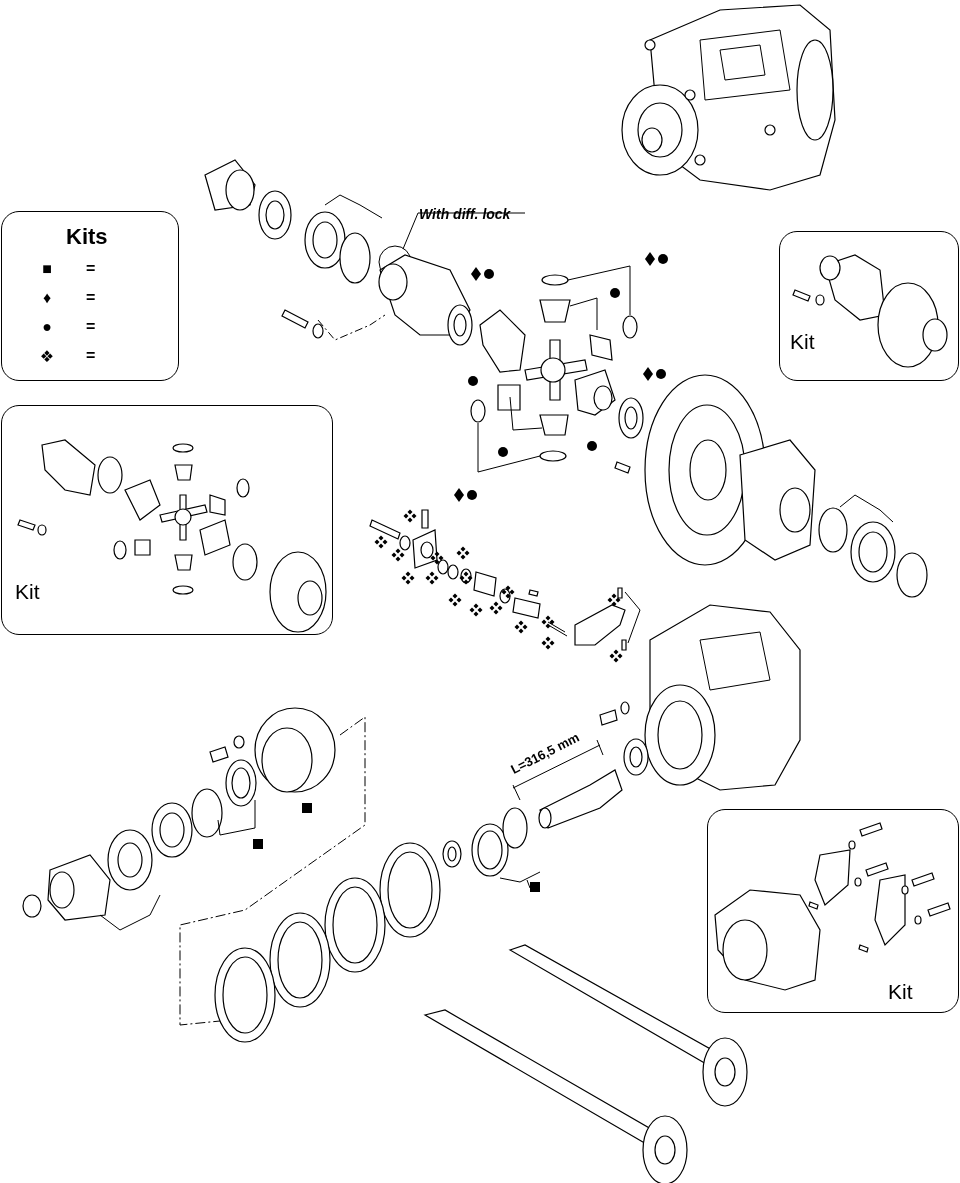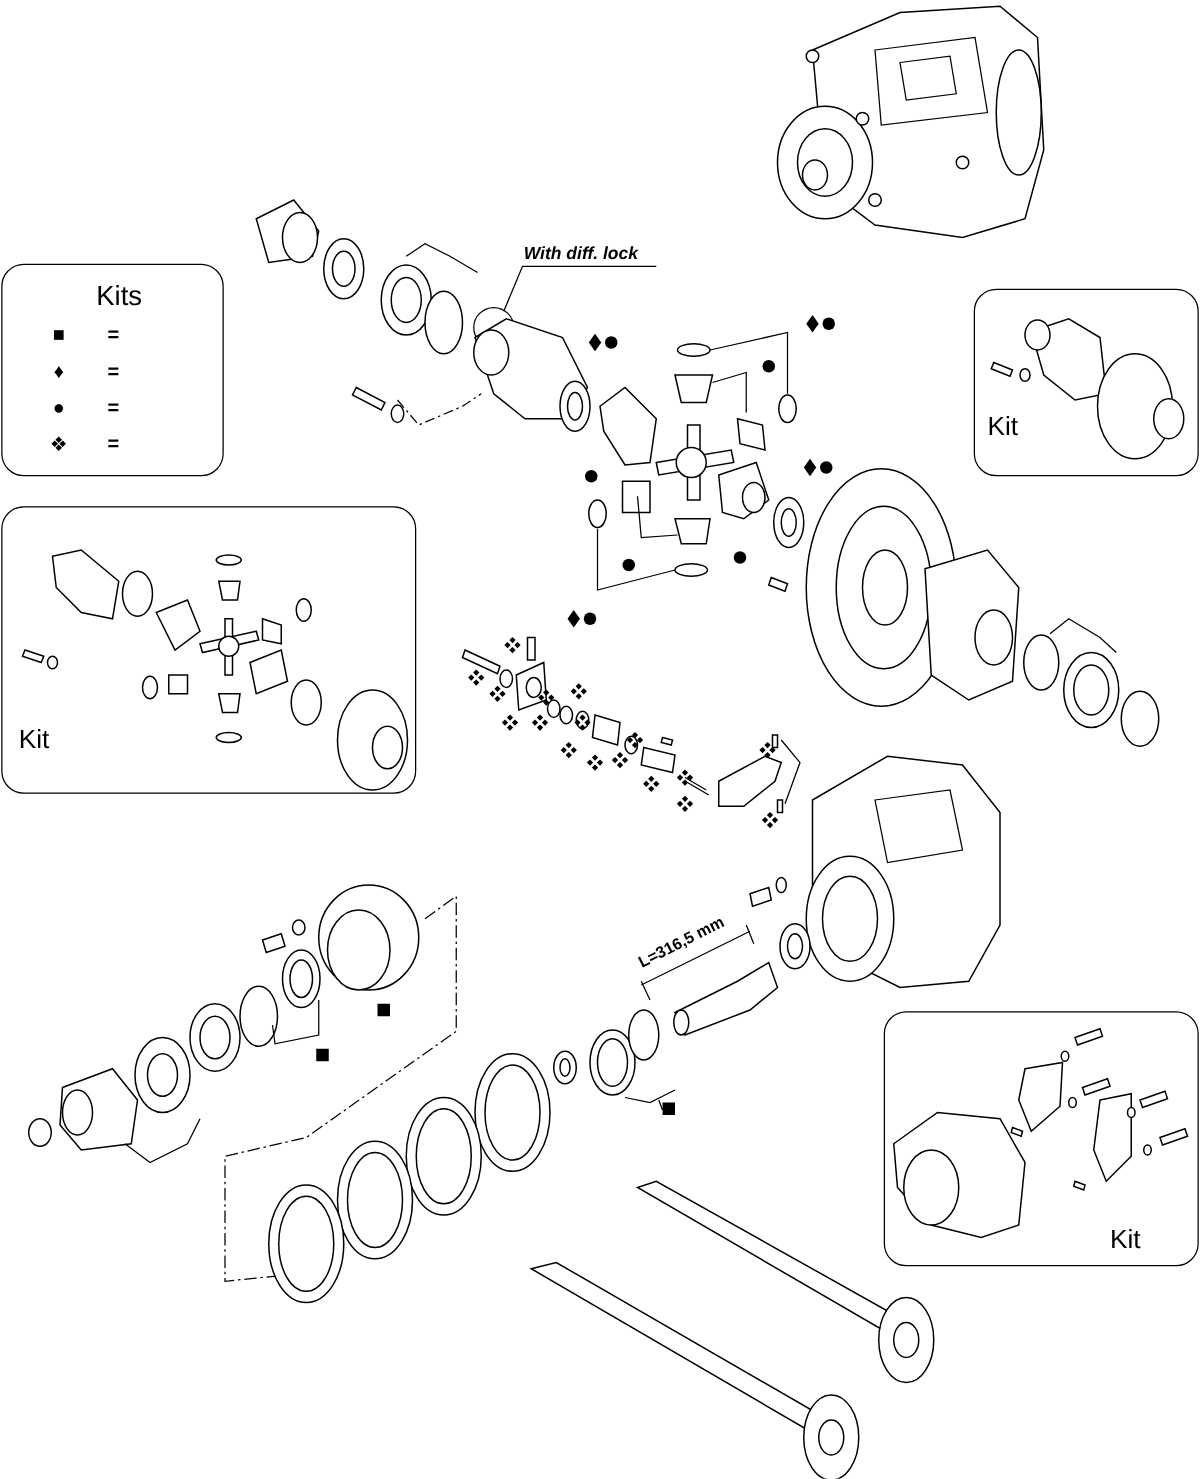--- a/index.html
+++ b/index.html
@@ -6,25 +6,25 @@
   body { width: 960px; height: 1183px; position: relative; overflow: hidden;
          font-family: "Liberation Sans", sans-serif; color: #000; }
   #canvas { position: absolute; left: 0; top: 0; width: 960px; height: 1183px; }
   .part { fill: #fff; stroke: #000; stroke-width: 1.2; }
   .part-thin { fill: none; stroke: #000; stroke-width: 1; }
   .leader { fill: none; stroke: #000; stroke-width: 1; }
   .dashdot { fill: none; stroke: #000; stroke-width: 1; stroke-dasharray: 10 3 2 3; }
   .mark { fill: #000; }
   .kit-box { position: absolute; border: 1.5px solid #000; border-radius: 18px; background: transparent; }
   .kit-label { position: absolute; font-weight: normal; font-size: 21px; }
-  .legend-title { position: absolute; left: 77px; top: 224px; font-weight: normal; font-size: 22px; }
+  .legend-title { position: absolute; left: 66px; top: 224px; font-weight: bold; font-size: 22px; }
   .legend-row { position: absolute; left: 36px; height: 20px; display: flex; align-items: center; }
   .legend-sym { width: 22px; display: inline-flex; justify-content: center; font-size: 16px; }
   .legend-eq { margin-left: 28px; font-weight: bold; font-size: 16px; }
-  .note { position: absolute; font-weight: bold; font-style: italic; font-size: 14px; }
+  .note { position: absolute; font-weight: bold; font-style: italic; font-size: 14px; margin-top: 12px; }
   .dim { position: absolute; font-weight: bold; font-size: 13px; transform-origin: left bottom; }
 </style>
 </head>
 <body>
 
 <svg id="canvas" viewBox="0 0 960 1183">
 
   <g>
     <path class="part" d="M650 40 L720 10 L800 5 L830 30 L835 120 L820 175 L770 190 L700 180 L660 150 Z"></path>
     <ellipse class="part" cx="660" cy="130" rx="38" ry="45"></ellipse>

